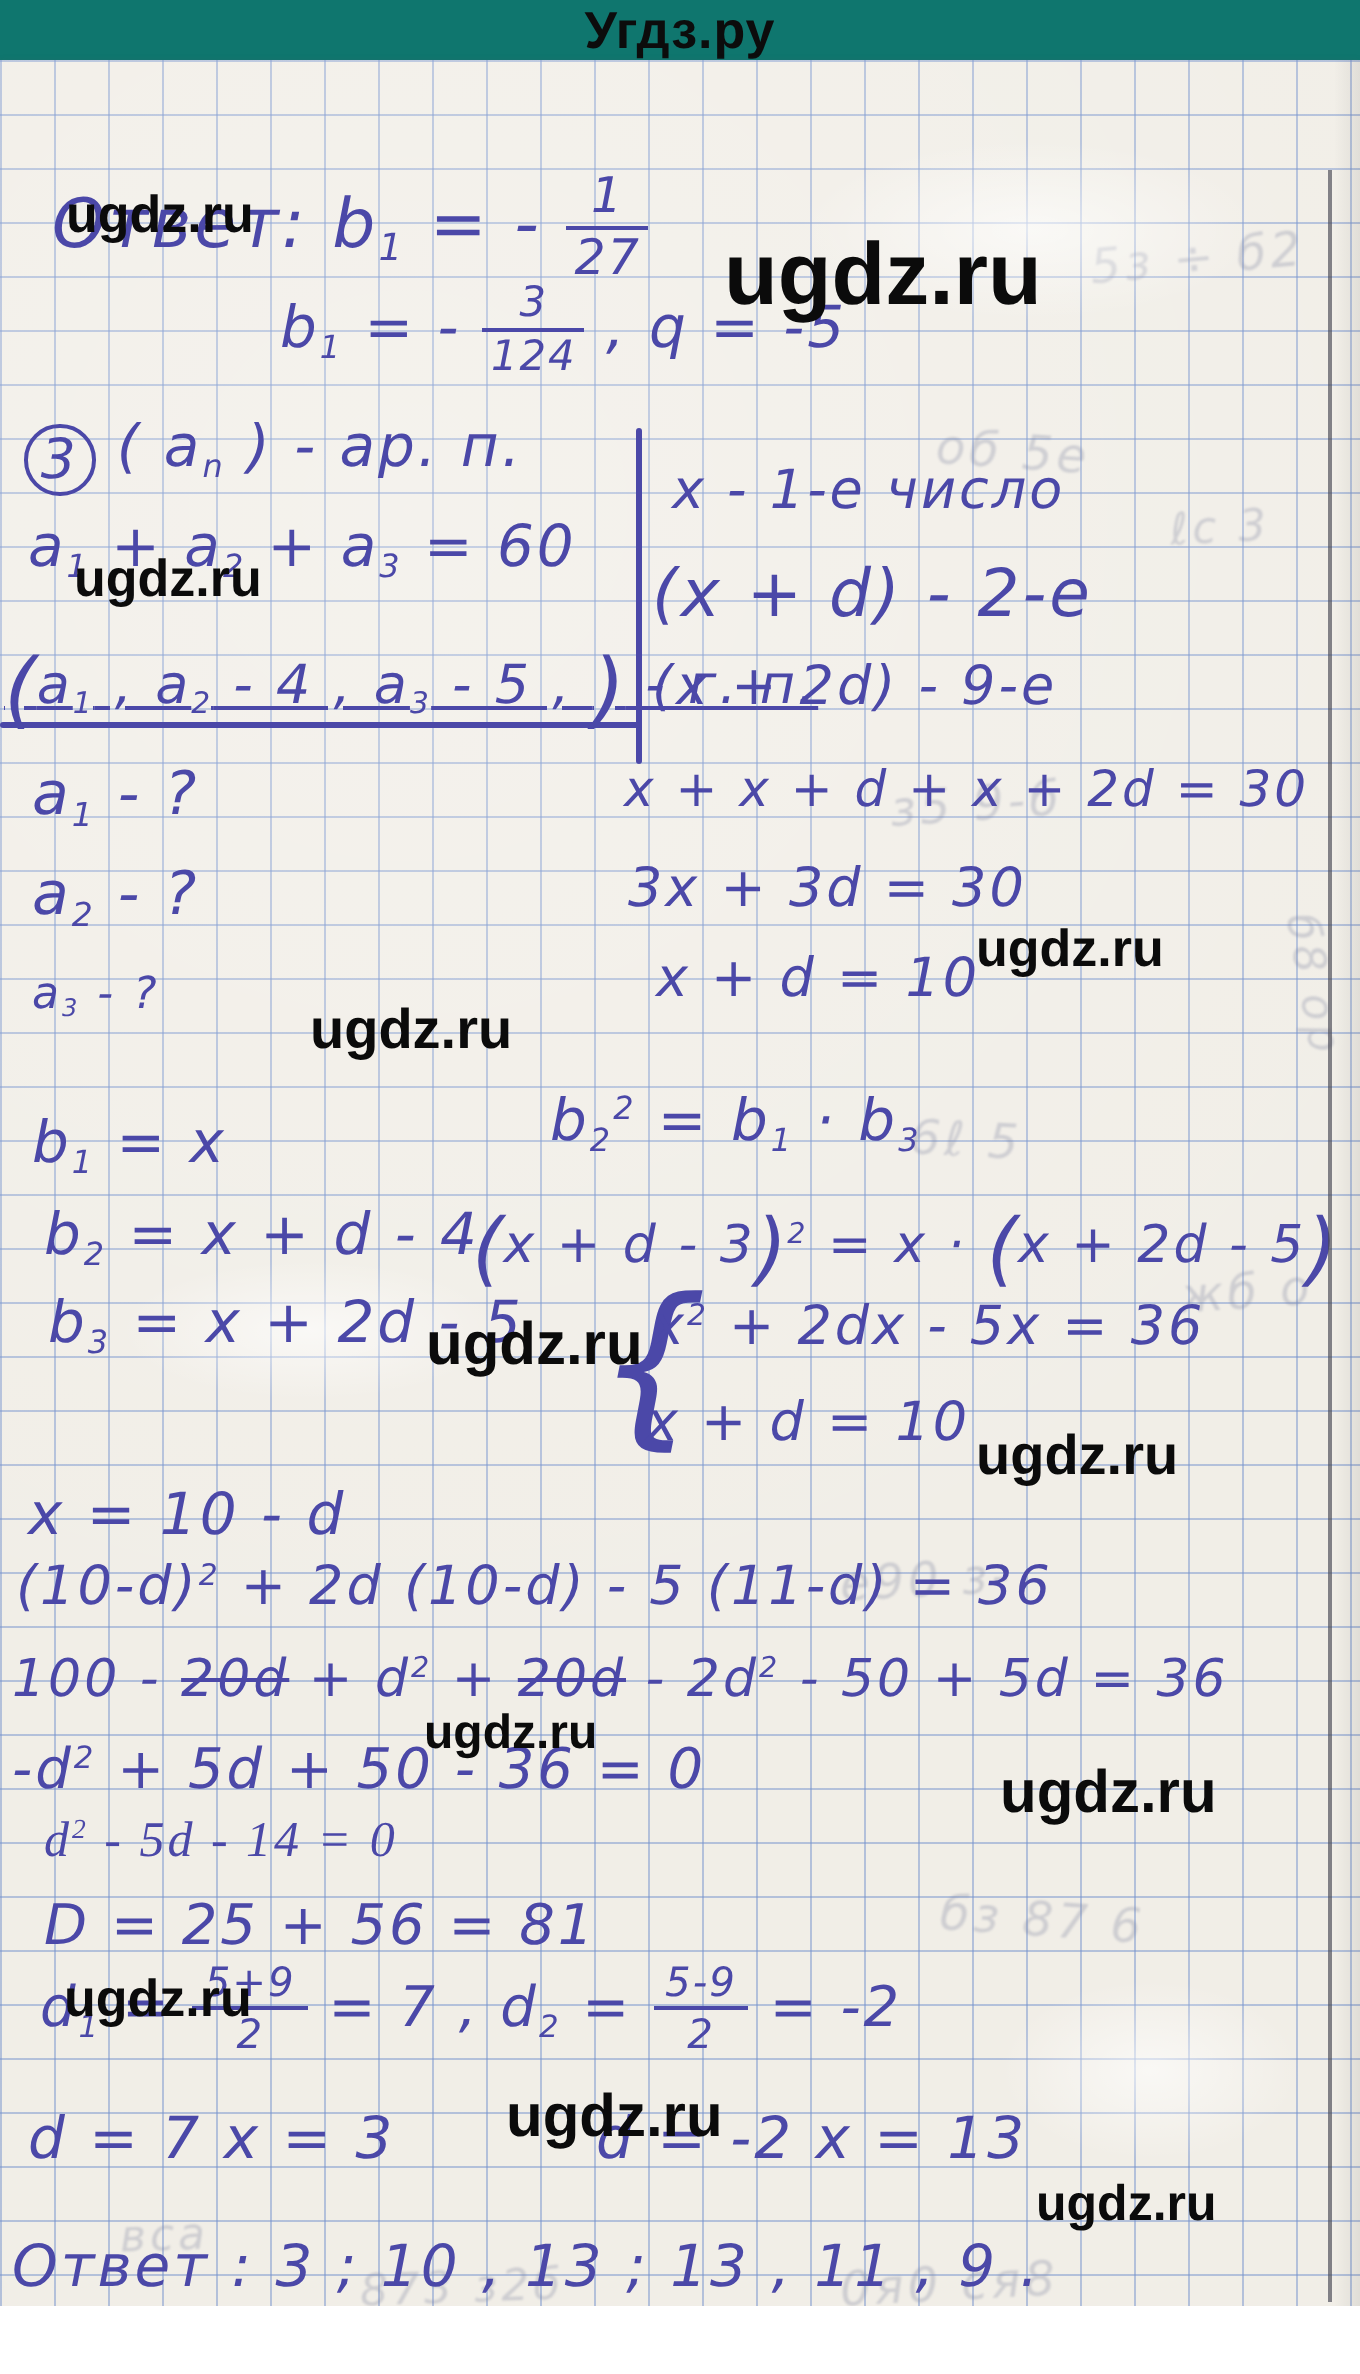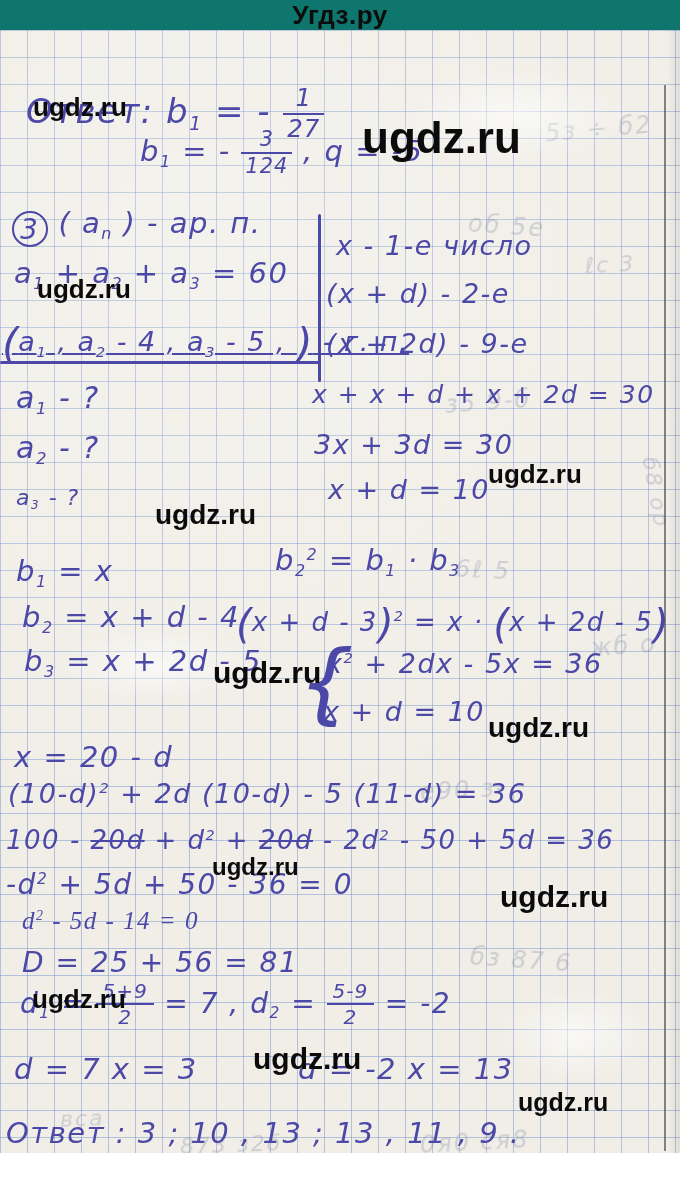--- a/index.html
+++ b/index.html
@@ -66,42 +66,42 @@
       </div>
     <div class="shine" style="left:400px;top:40px;width:230px;height:90px;"></div>
     <div class="shine" style="left:60px;top:600px;width:190px;height:70px;"></div>
     <div class="shine" style="left:500px;top:960px;width:150px;height:90px;"></div>
     <div id="shape-layer">
         <div class="shape" style="left: 318px; top: 184px; width: 2.5px; height: 168px;"></div>
         <div class="shape" style="left: 0px; top: 331px; width: 320px; height: 2.5px;"></div>
       </div>
     <div id="ink-layer">
         <div class="hand" style="left: 26px; top: 55px; font-size: 34px;"><span>Ответ:  b</span><span class="sb">1</span><span> = - </span><span class="fr"><span class="num">1</span><span class="den">27</span></span></div>
-        <div class="hand" style="left: 140px; top: 98px; font-size: 29px;"><span>b</span><span class="sb">1</span><span> = - </span><span class="fr"><span class="num">3</span><span class="den">124</span></span><span> ,    q = -5</span></div>
+        <div class="hand" style="left: 140px; top: 110px; font-size: 29px;"><span>b</span><span class="sb">1</span><span> = - </span><span class="fr"><span class="num">3</span><span class="den">124</span></span><span> ,    q = -5</span></div>
         <div class="hand" style="left: 12px; top: 178px; font-size: 29px;"><span class="cc">3</span><span>  ( a</span><span class="sb">n</span><span> ) - ар. п.</span></div>
         <div class="hand" style="left: 14px; top: 228px; font-size: 29px;"><span>a</span><span class="sb">1</span><span> + a</span><span class="sb">2</span><span> + a</span><span class="sb">3</span><span> = 60</span></div>
         <div class="hand" style="left: 2px; top: 293px; font-size: 27px; text-decoration: underline;"><span class="bg">(</span><span>a</span><span class="sb">1</span><span> , a</span><span class="sb">2</span><span> - 4 ,  a</span><span class="sb">3</span><span> - 5 , </span><span class="bg">)</span><span> - г. п.</span></div>
         <div class="hand" style="left: 336px; top: 202px; font-size: 27px;"><span>x - 1-е число</span></div>
-        <div class="hand" style="left: 326px; top: 250px; font-size: 27px;"><span>(x + d) - 2-е</span></div>
+        <div class="hand" style="left: 326px; top: 250px; font-size: 33px;"><span>(x + d) - 2-е</span></div>
         <div class="hand" style="left: 326px; top: 300px; font-size: 27px;"><span>(x + 2d) - 9-е</span></div>
         <div class="hand" style="left: 16px; top: 352px; font-size: 30px;"><span>a</span><span class="sb">1</span><span> - ?</span></div>
         <div class="hand" style="left: 16px; top: 402px; font-size: 30px;"><span>a</span><span class="sb">2</span><span> - ?</span></div>
         <div class="hand" style="left: 16px; top: 456px; font-size: 22px;"><span>a</span><span class="sb">3</span><span> - ?</span></div>
         <div class="hand" style="left: 312px; top: 352px; font-size: 25px;"><span>x + x + d + x + 2d  = 30</span></div>
         <div class="hand" style="left: 314px; top: 401px; font-size: 27px;"><span>3x + 3d = 30</span></div>
         <div class="hand" style="left: 328px; top: 446px; font-size: 27px;"><span>x + d = 10</span></div>
         <div class="hand" style="left: 16px; top: 526px; font-size: 29px;"><span>b</span><span class="sb">1</span><span> = x</span></div>
         <div class="hand" style="left: 275px; top: 515px; font-size: 29px;"><span>b</span><span class="sb">2</span><span class="sp">2</span><span> = b</span><span class="sb">1</span><span> · b</span><span class="sb">3</span></div>
         <div class="hand" style="left: 22px; top: 572px; font-size: 29px;"><span>b</span><span class="sb">2</span><span> = x + d - 4</span></div>
         <div class="hand" style="left: 24px; top: 616px; font-size: 29px;"><span>b</span><span class="sb">3</span><span> = x + 2d - 5</span></div>
         <div class="hand" style="left: 236px; top: 574px; font-size: 26px;"><span class="bg">(</span><span>x + d - 3</span><span class="bg">)</span><span class="sp">2</span><span> = x · </span><span class="bg">(</span><span>x + 2d - 5</span><span class="bg">)</span></div>
         <div class="hand" style="left: 298px; top: 606px; font-size: 88px;">{</div>
         <div class="hand" style="left: 326px; top: 620px; font-size: 27px;"><span>x</span><span class="sp">2</span><span> + 2dx - 5x = 36</span></div>
         <div class="hand" style="left: 323px; top: 668px; font-size: 27px;"><span>x + d = 10</span></div>
-        <div class="hand" style="left: 14px; top: 712px; font-size: 29px;"><span>x = 20 - d</span></div>
+        <div class="hand" style="left: 14px; top: 712px; font-size: 29px;"><span>x = 10 - d</span></div>
         <div class="hand" style="left: 8px; top: 750px; font-size: 27px;"><span>(10-d)</span><span class="sp">2</span><span> + 2d (10-d) - 5 (11-d) = 36</span></div>
         <div class="hand" style="left: 6px; top: 797px; font-size: 26px;"><span>100 - </span><span class="st">20d</span><span> + d</span><span class="sp">2</span><span> + </span><span class="st">20d</span><span> - 2d</span><span class="sp">2</span><span> - 50 + 5d = 36</span></div>
         <div class="hand" style="left: 6px; top: 840px; font-size: 28px;"><span>-d</span><span class="sp">2</span><span> + 5d + 50 - 36 = 0</span></div>
         <div class="hand" style="left: 22px; top: 878px; font-size: 25px; font-family: Liberation Serif, serif;"><span>d</span><span class="sp">2</span><span> - 5d - 14 = 0</span></div>
         <div class="hand" style="left: 22px; top: 918px; font-size: 28px;"><span>D = 25 + 56 = 81</span></div>
         <div class="hand" style="left: 20px; top: 950px; font-size: 28px;"><span>d</span><span class="sb">1</span><span> = </span><span class="fr"><span class="num">5+9</span><span class="den">2</span></span><span> = 7 ,   d</span><span class="sb">2</span><span> = </span><span class="fr"><span class="num">5-9</span><span class="den">2</span></span><span> = -2</span></div>
         <div class="hand" style="left: 14px; top: 1024px; font-size: 29px;"><span>d = 7    x = 3</span></div>
         <div class="hand" style="left: 298px; top: 1024px; font-size: 29px;"><span>d = -2   x = 13</span></div>
         <div class="hand" style="left: 6px; top: 1088px; font-size: 29px;"><span>Ответ :  3 ;  10 ,  13  ;      13 , 11 , 9 .</span></div>
       </div>

